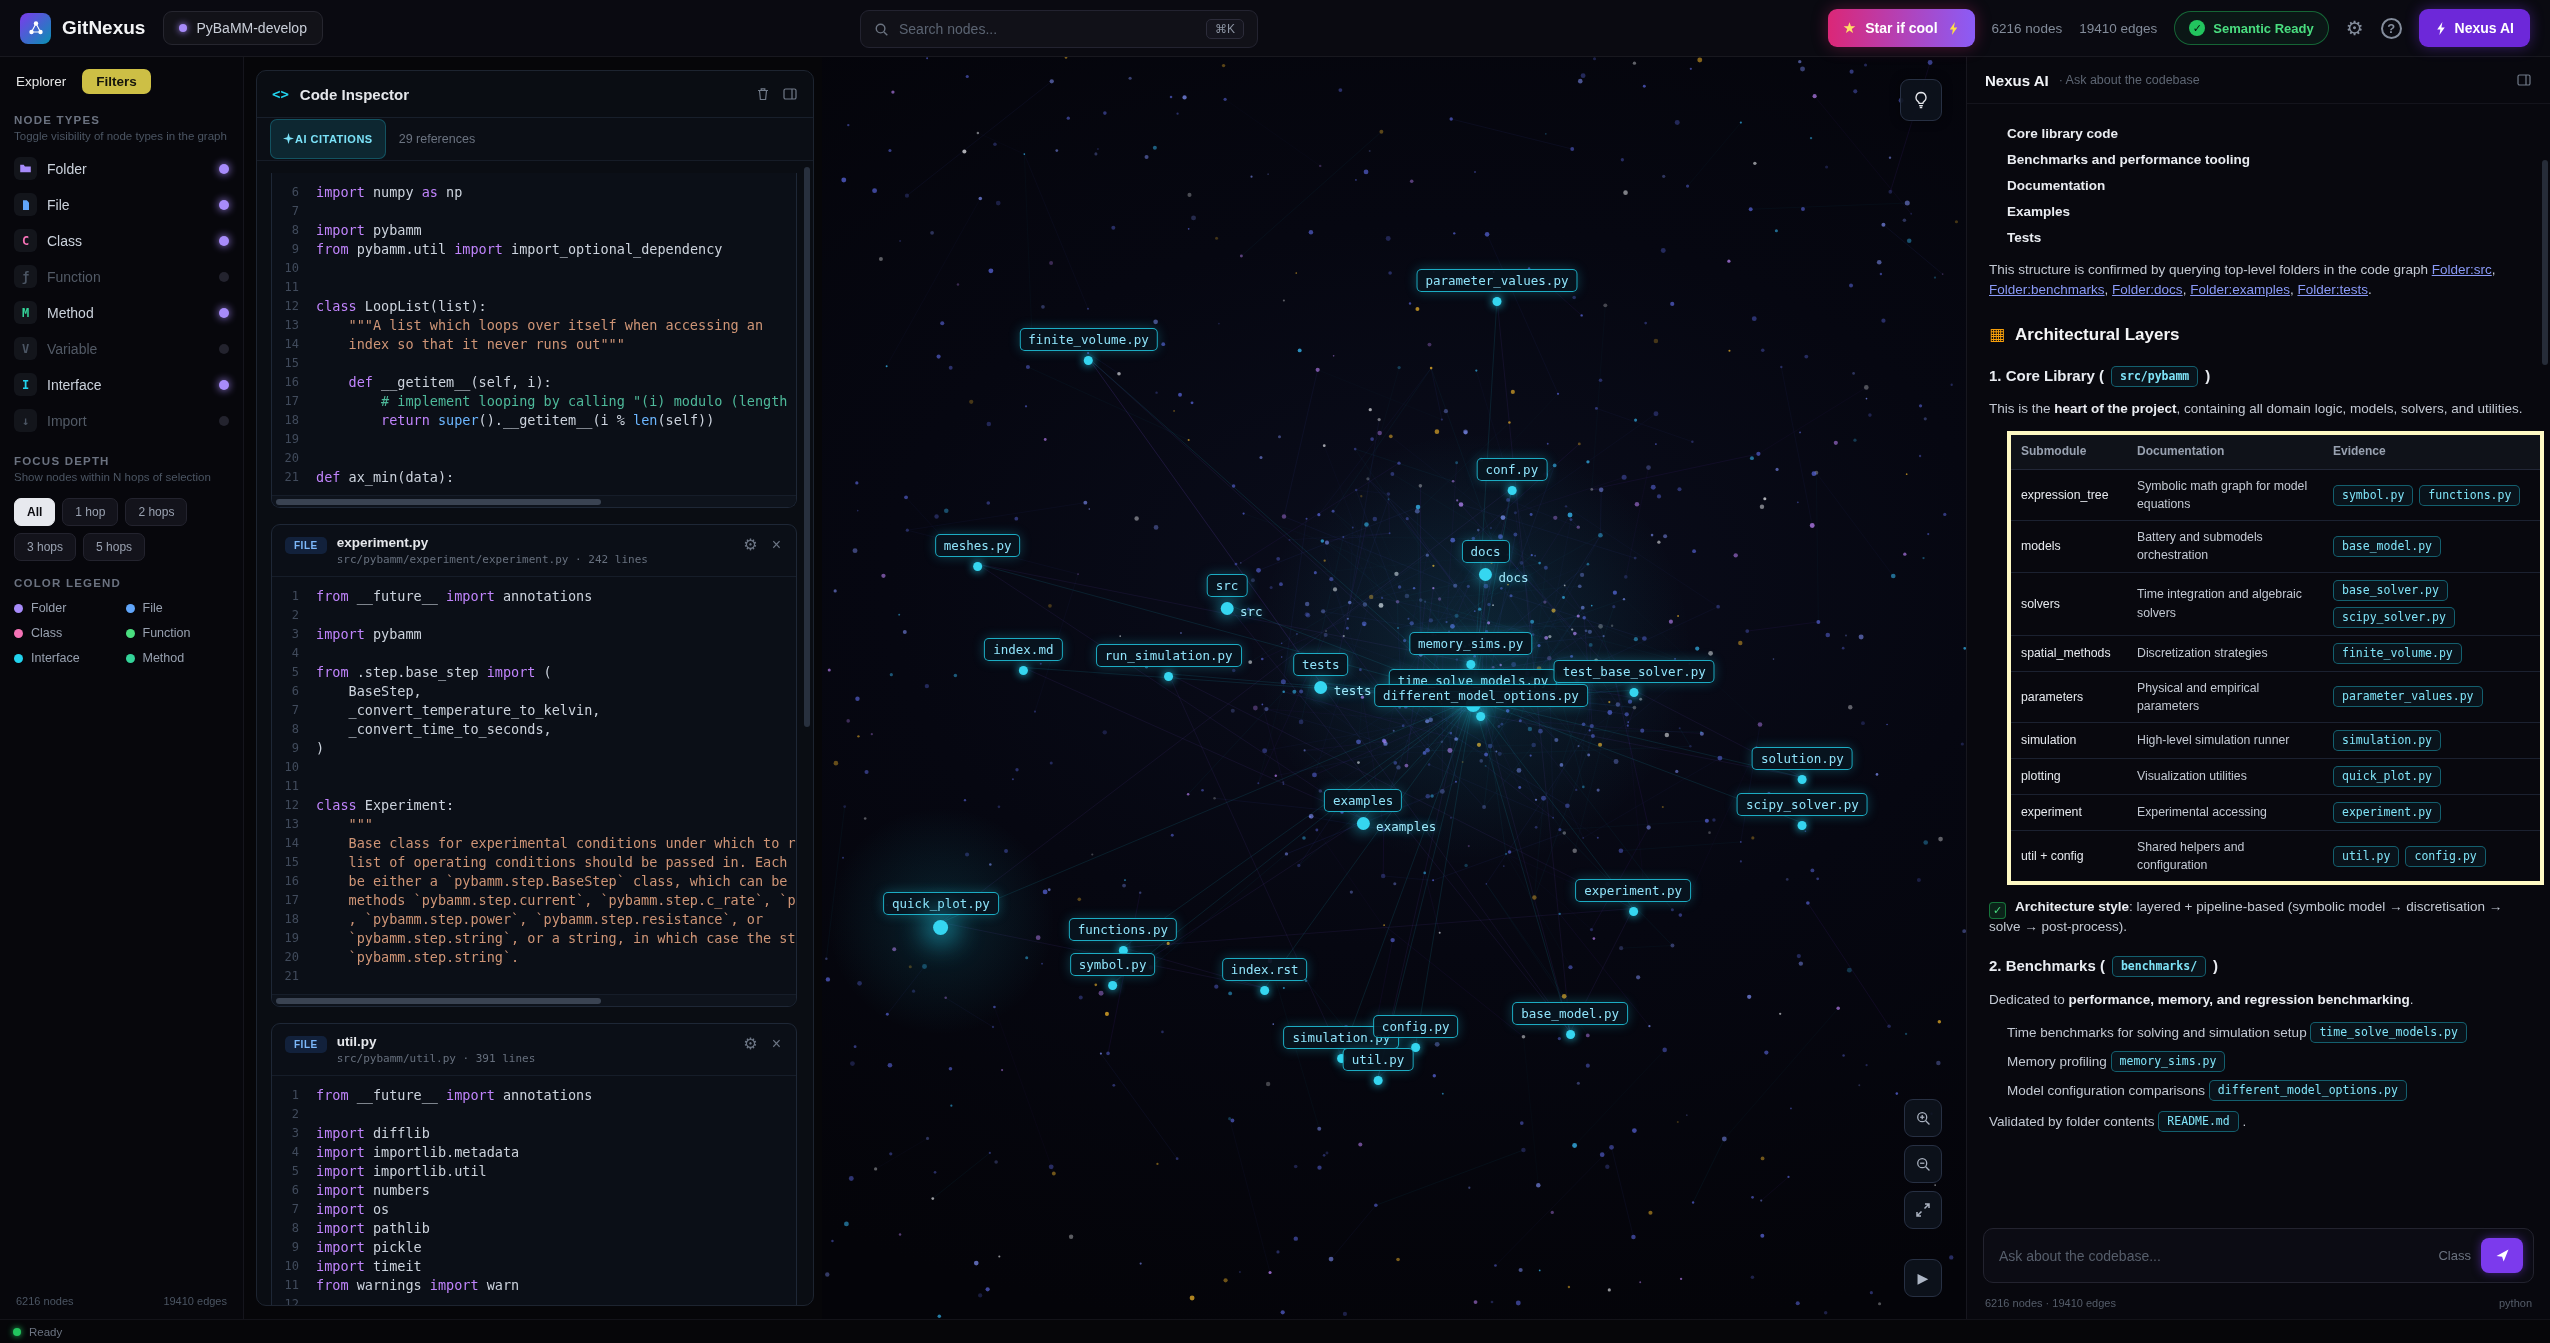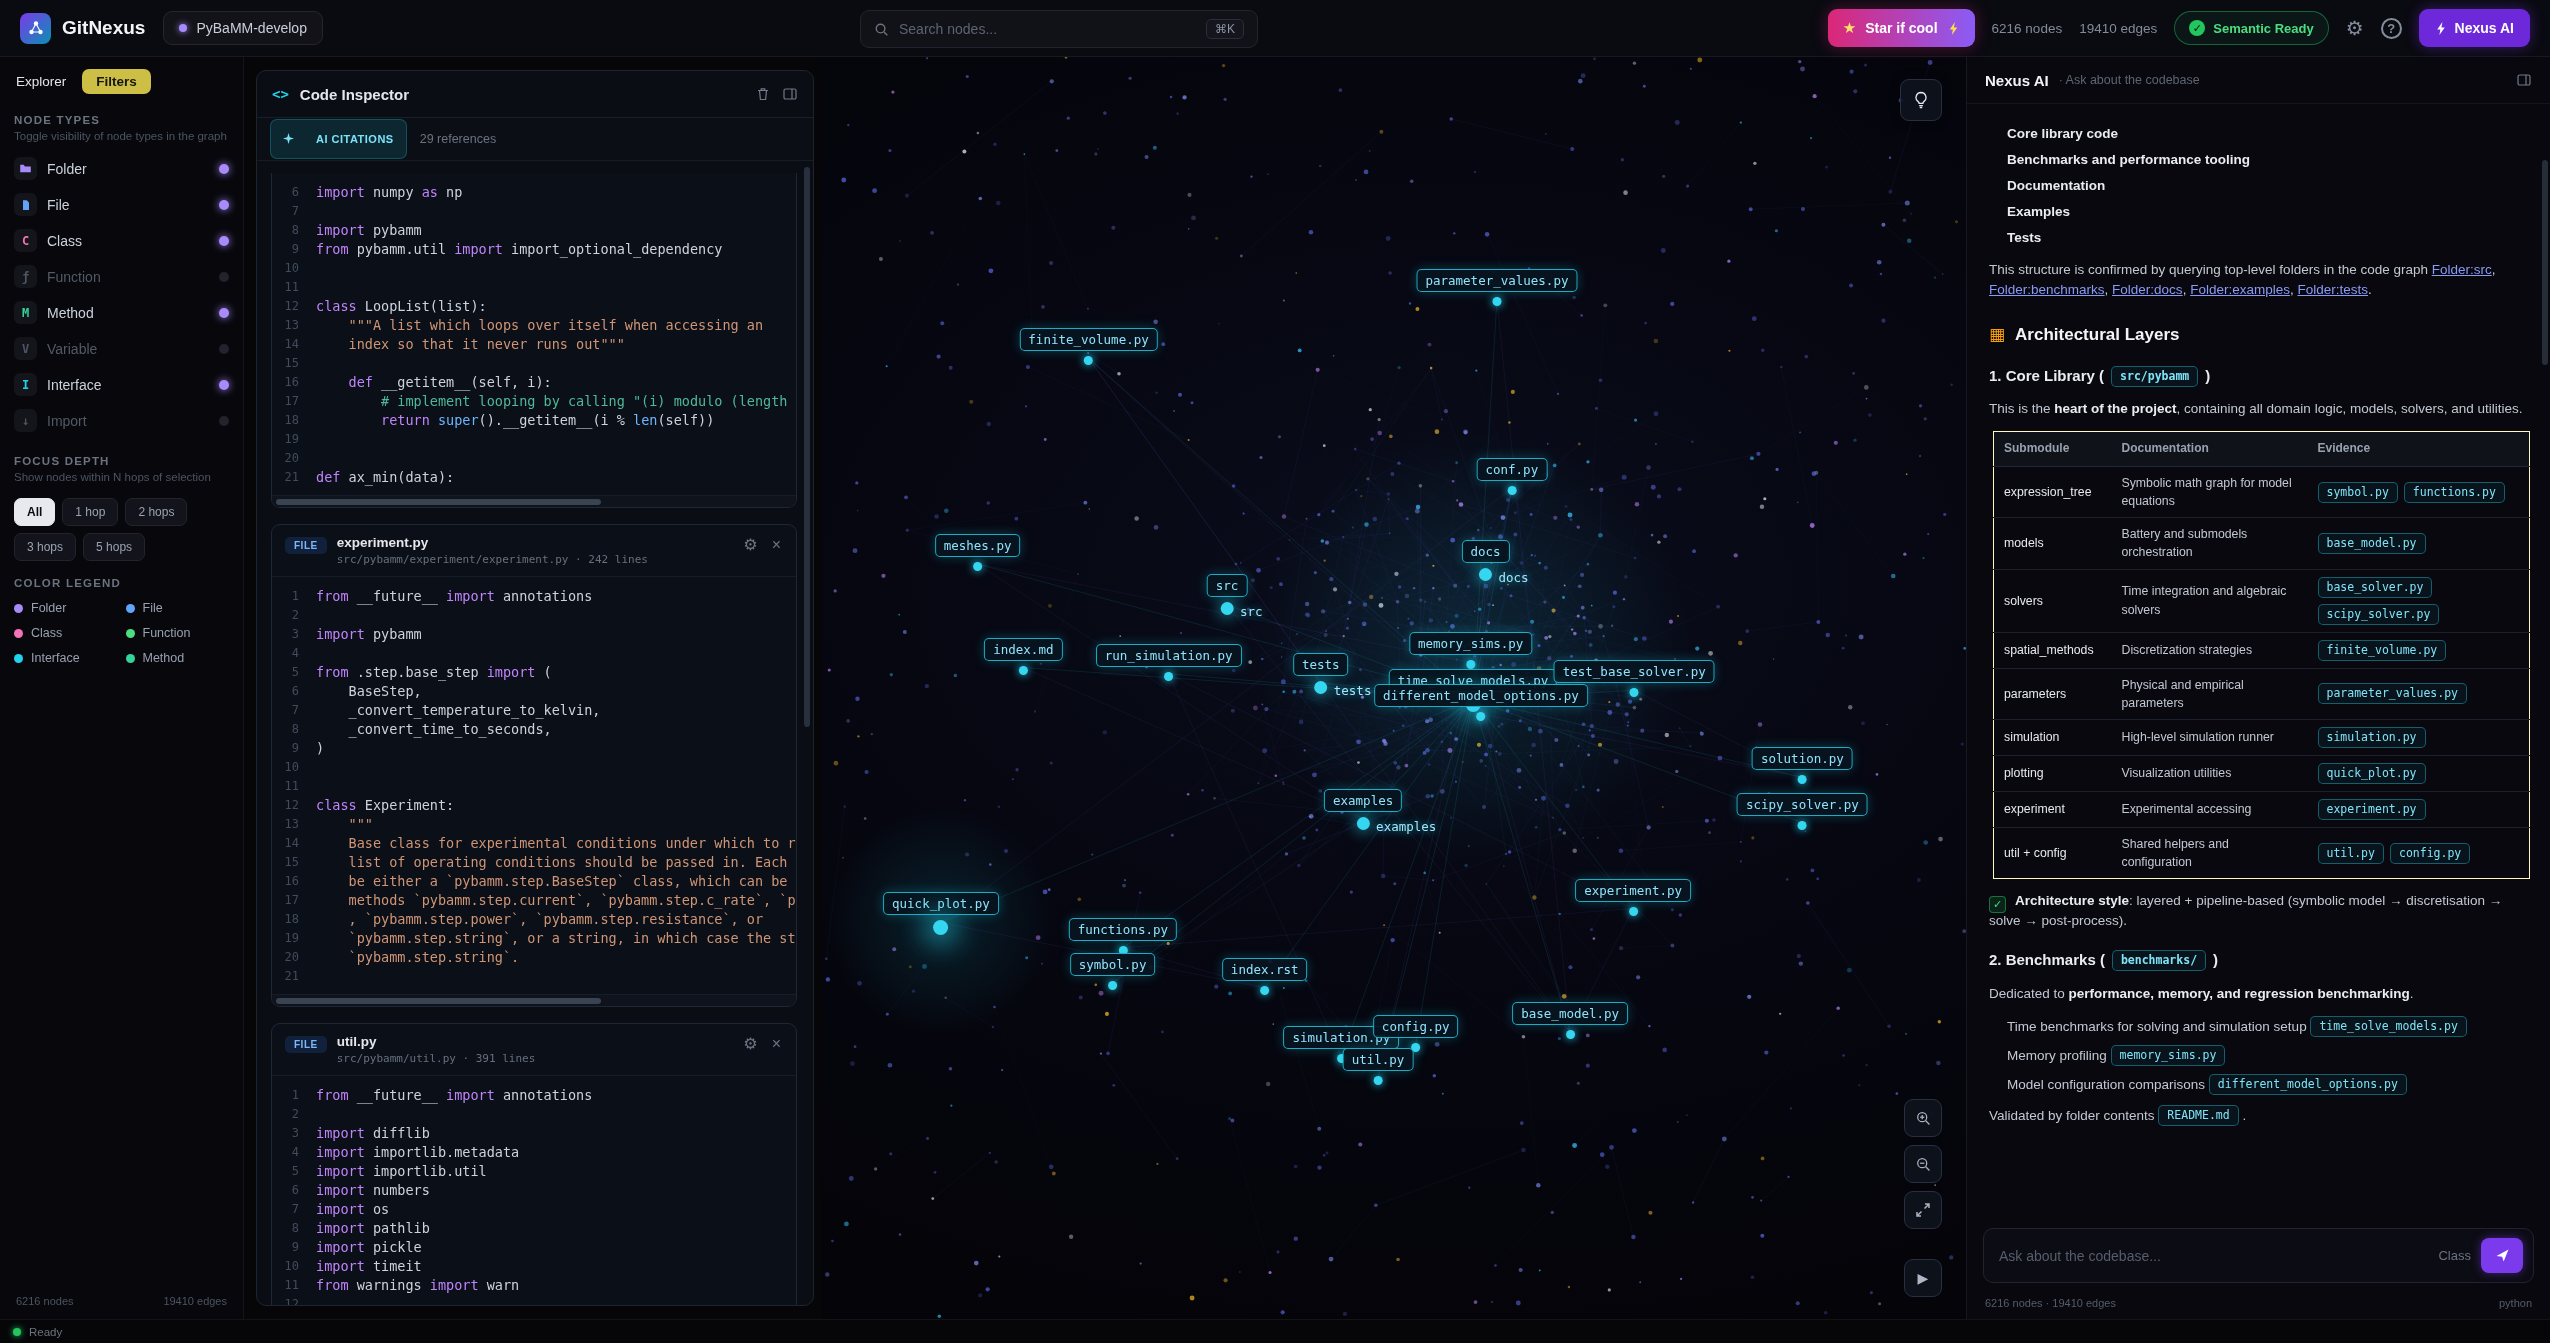--- a/index.html
+++ b/index.html
@@ -51,21 +51,21 @@
   .sb-foot{margin-top:auto;display:flex;justify-content:space-between;font-size:11px;color:#4b5563;padding:10px 2px 4px}
 
   
   .inspector{width:578px;flex:0 0 578px;padding:13px 8px 13px 12px;background:#060609;z-index:5}
   .ins-panel{height:100%;display:flex;flex-direction:column;background:#0a0d13;border:1px solid #1d2430;border-radius:10px;overflow:hidden}
   .ins-head{height:47px;flex:0 0 47px;display:flex;align-items:center;gap:11px;padding:0 15px;border-bottom:1px solid #181f2b}
   .code-glyph{color:#22d3ee;font-family:"DejaVu Sans Mono",monospace;font-size:14px;font-weight:bold}
   .ins-title{font-size:15px;font-weight:bold;color:#e5e7eb;flex:1}
   .ins-ic{color:#717a89;display:flex;align-items:center;cursor:pointer}
   .ins-tabs{height:43px;flex:0 0 43px;display:flex;align-items:center;gap:13px;padding:0 13px;border-bottom:1px solid #161c27;background:#0b0e15}
-  .ai-cit{display:flex;gap:22px;background:rgba(34,211,238,.13);color:#7be2f8;font-size:11px;font-weight:bold;letter-spacing:.5px;padding:13px 12px;border-radius:7px;border:1px solid rgba(34,211,238,.25);cursor:pointer}
+  .ai-cit{display:flex;gap:1px;background:rgba(34,211,238,.13);color:#7be2f8;font-size:11px;font-weight:bold;letter-spacing:.5px;padding:13px 12px;border-radius:7px;border:1px solid rgba(34,211,238,.25);cursor:pointer}
   .ref-count{font-size:12.5px;color:#6b7380}
   .ins-body{flex:1;overflow:hidden;padding:12px 16px 8px 14px;display:flex;flex-direction:column;gap:16px;position:relative}
   .ins-thumb{position:absolute;right:3px;top:6px;width:6px;height:560px;background:#28303e;border-radius:3px;cursor:pointer}
   .code-card{border:1px solid #1e2736;border-radius:9px;background:#0b0f17;flex-shrink:0;overflow:hidden}
   .code-card.clipped{border-top:none;border-radius:0 0 9px 9px}
   .cc-head{display:flex;align-items:flex-start;gap:10px;padding:10px 13px;border-bottom:1px solid #161d29}
   .file-badge{font-size:10px;font-weight:bold;letter-spacing:.5px;color:#7cb8fb;background:rgba(59,130,246,.16);padding:3px 9px;border-radius:5px;margin-top:2px}
   .cc-meta{display:flex;flex-direction:column;gap:3px}
   .cc-name{font-size:13.5px;color:#e5e7eb;font-weight:bold}
   .cc-path{font-size:11px;color:#67707e;font-family:"DejaVu Sans Mono",monospace}
@@ -107,21 +107,21 @@
   .ai-body{flex:1;min-height:0;overflow:hidden;padding:14px 24px 0 22px;font-size:13.5px;line-height:1.48;color:#c2c8d2;position:relative}
   .ai-thumb{position:absolute;right:2px;top:56px;width:6px;height:205px;background:#262c38;border-radius:3px;cursor:pointer}
   .ai-bullets div{font-weight:bold;color:#e9ecf1;margin:6px 0 6px 18px;font-size:13.5px}
   .ai-p{margin:12px 0}
   .flink{color:#8a9af7;text-decoration:underline;cursor:pointer}
   .bold{font-weight:bold;color:#e9ecf1}
   .ai-h{display:flex;align-items:center;gap:10px;font-size:17px;color:#f3f4f6;margin:22px 0 8px;font-weight:bold}
   .hicon{color:#f59e0b;font-size:17px}
   .ai-h2{font-size:15px;color:#eef0f4;margin:18px 0 7px;font-weight:bold;display:flex;align-items:center;gap:7px;flex-wrap:wrap}
   .chip{font-family:"DejaVu Sans Mono",monospace;font-size:11.5px;color:#7fe3f7;background:rgba(34,211,238,.06);border:1px solid rgba(34,211,238,.4);border-radius:5px;padding:1px 8px;white-space:nowrap;display:inline-block;vertical-align:1px}
-  .ai-table{width:100%;border-collapse:collapse;margin:10px 4px;border:1px solid #fef9c3}
+  .ai-table{width:100%;border-collapse:collapse;margin:10px 18px;border:4px solid #fef9c3}
   .ai-table th{background:#0f1219;color:#98a1b0;font-size:12px;text-align:left;padding:8px 10px;font-weight:bold;border-bottom:1px solid #222737}
   .ai-table th:nth-child(1){width:118px}
   .ai-table th:nth-child(2){width:196px}
   .ai-table td{padding:7px 10px;font-size:12.3px;color:#c2c8d2;border-top:1px solid #1b2130;vertical-align:middle}
   .ai-table td.sm{color:#e6e9ee}
   .ev{display:flex;flex-wrap:wrap;gap:6px}
   .gcheck{display:inline-flex;width:17px;height:17px;border-radius:4px;background:rgba(34,197,94,.15);border:1px solid rgba(34,197,94,.5);color:#4ade80;font-size:11px;align-items:center;justify-content:center;margin-right:9px;transform:translateY(3px)}
   .bench-items div{margin:8px 0 8px 18px}
   .validated{margin:10px 0 0}
   .composer{flex:0 0 auto;margin:10px 16px 8px;display:flex;align-items:center;gap:10px;border:1px solid #23232f;background:#0c0c14;border-radius:10px;padding:9px 10px 9px 15px}

